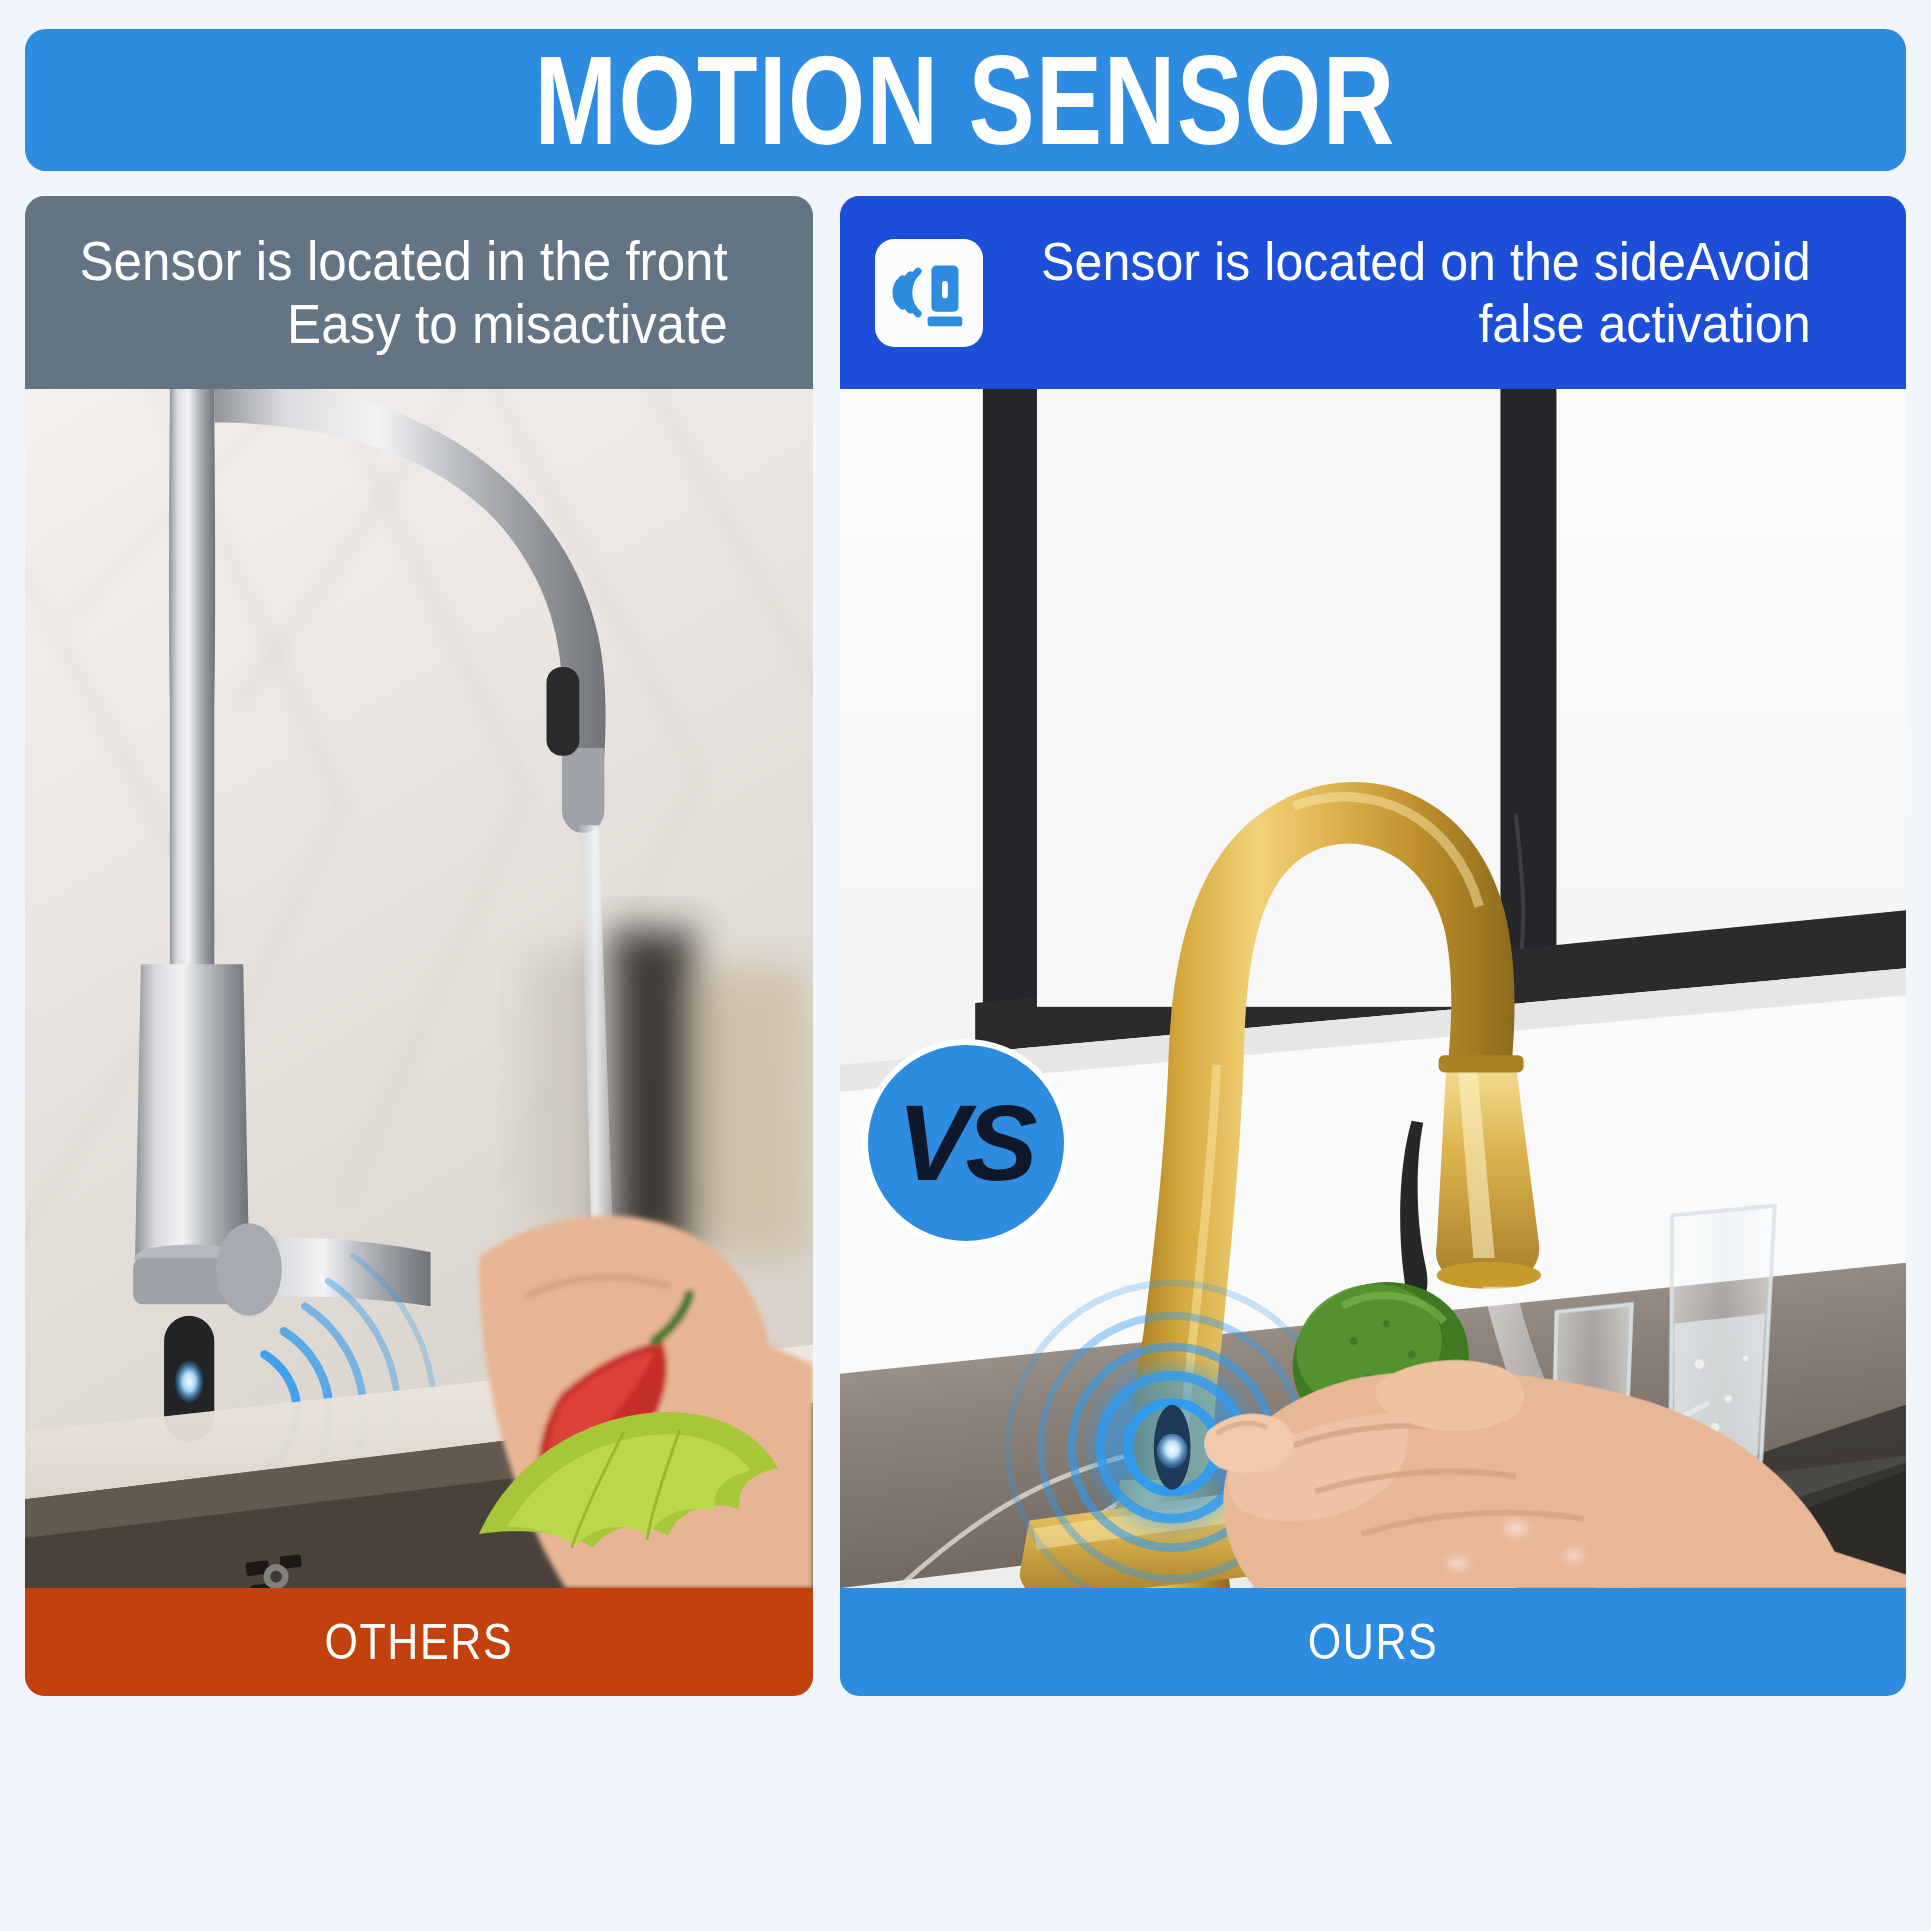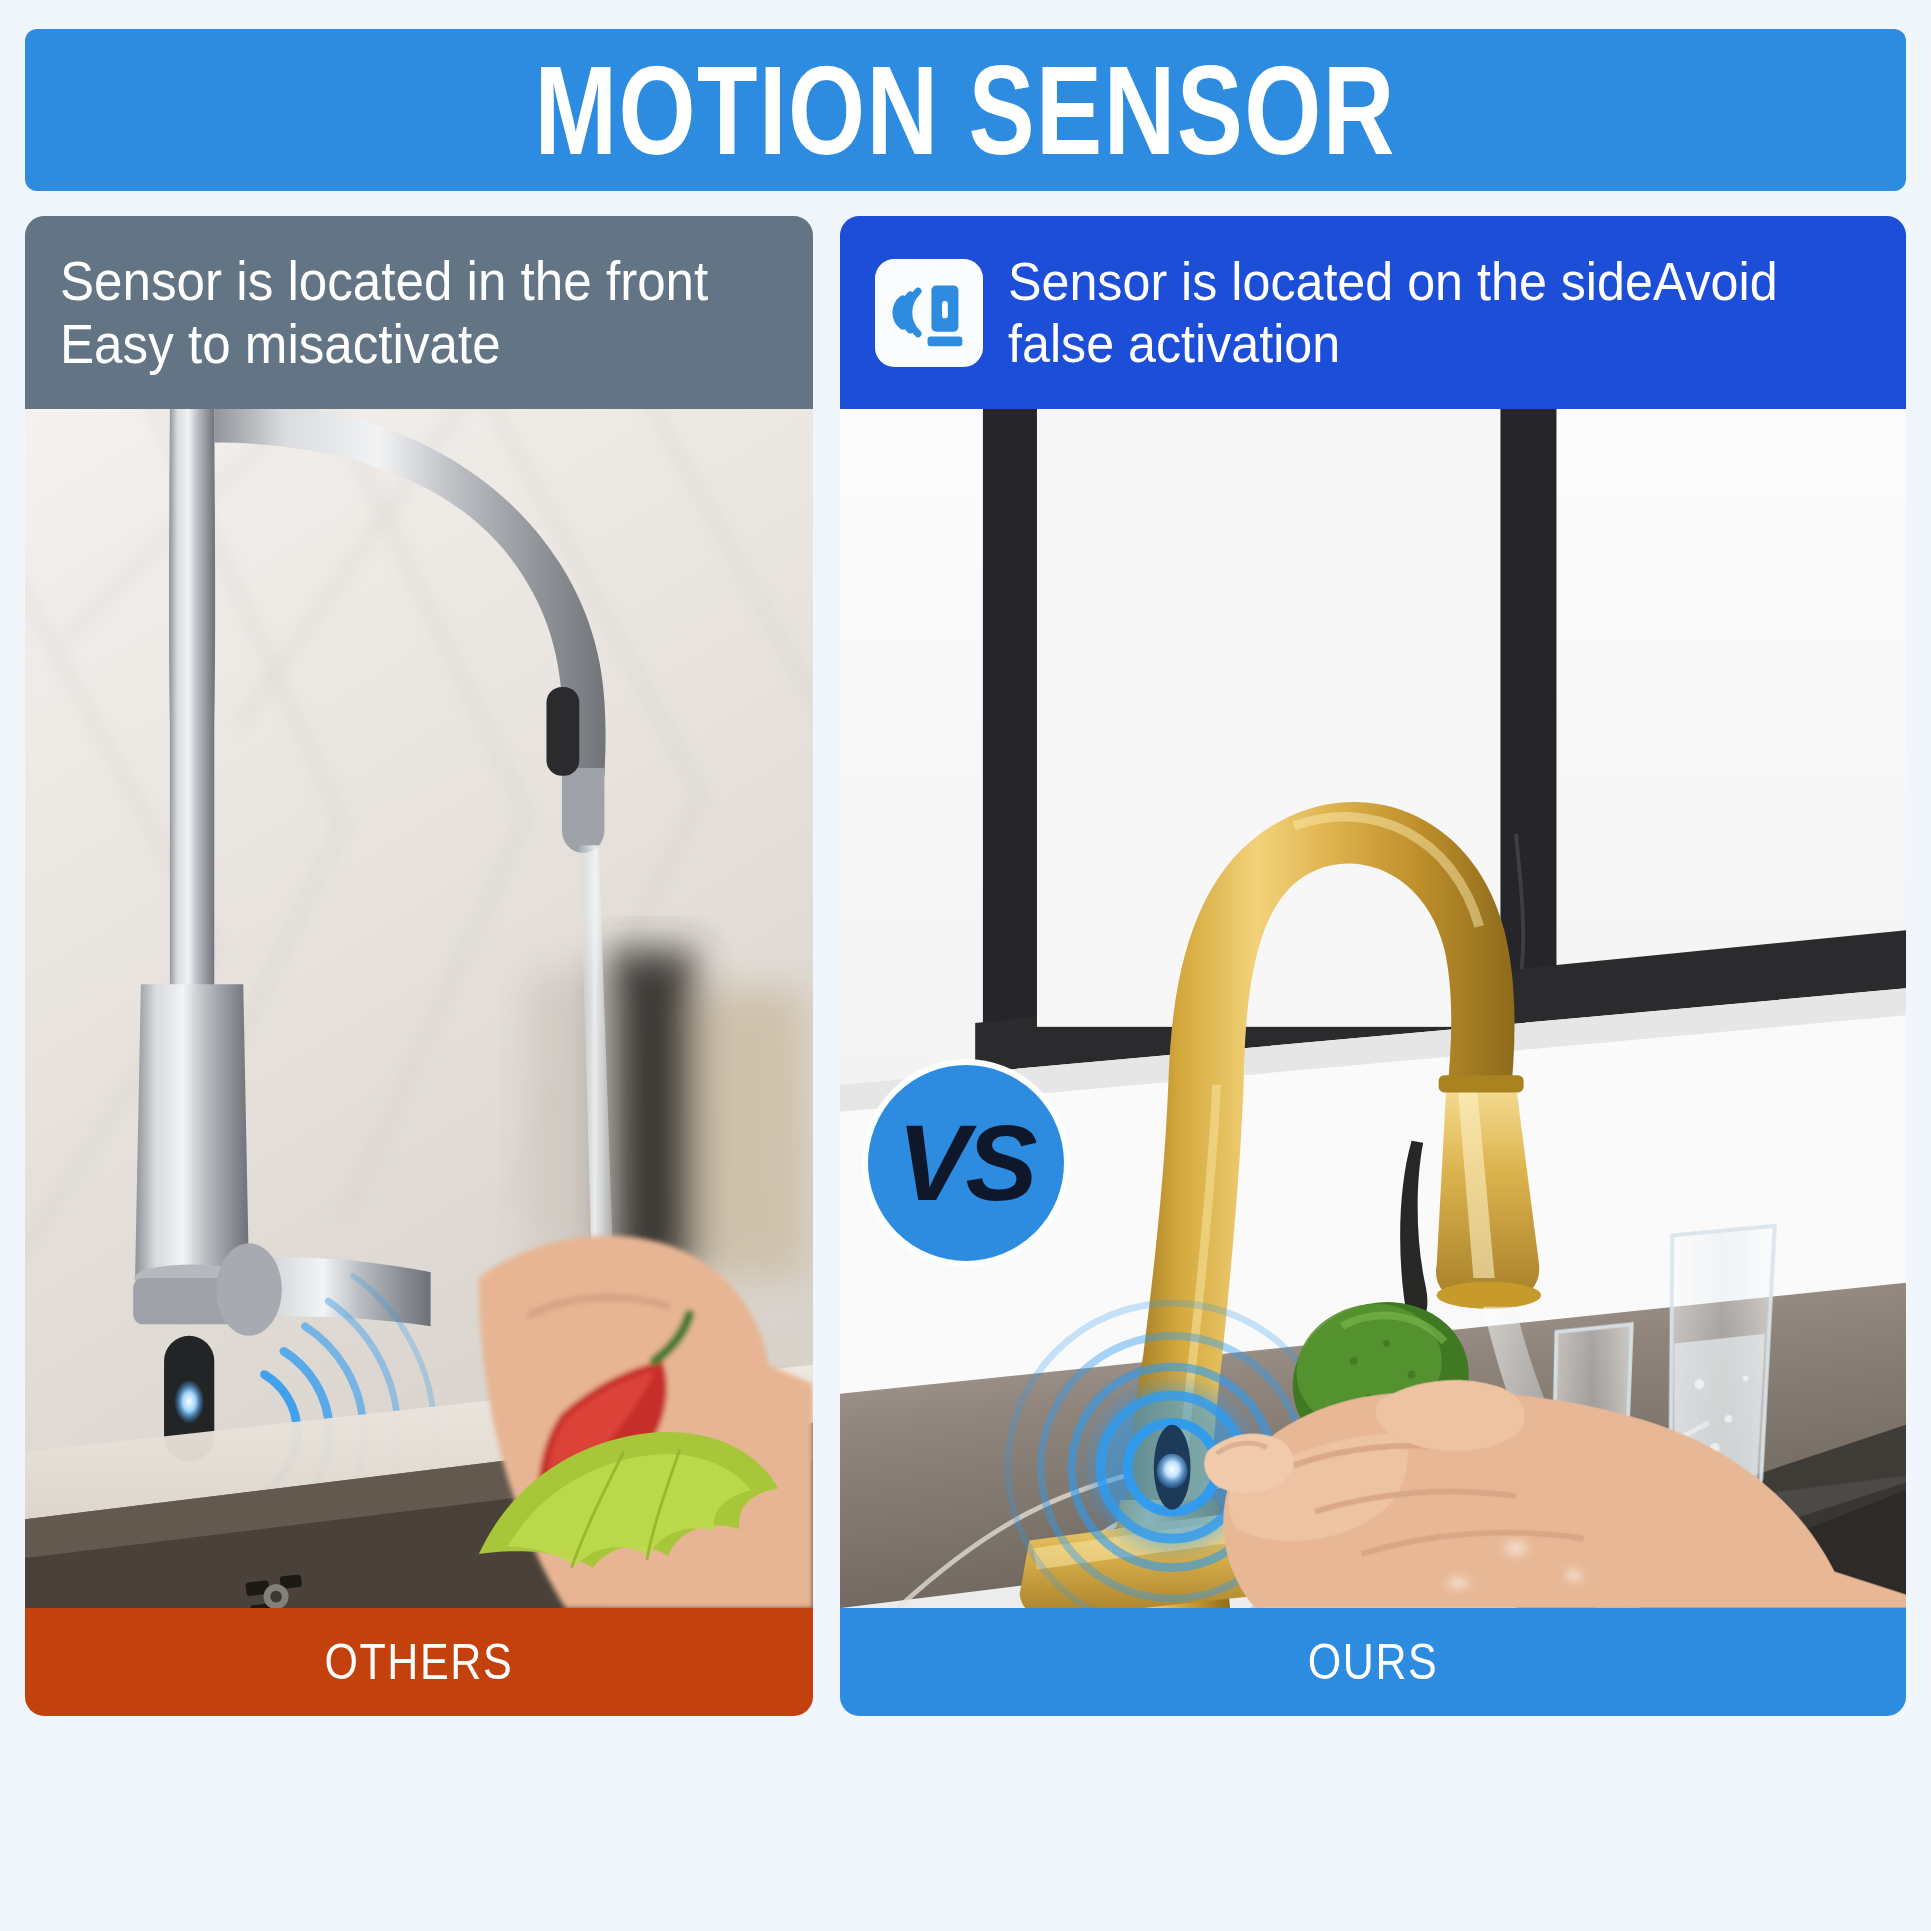--- a/index.html
+++ b/index.html
@@ -15,23 +15,23 @@
   .page {
     position: relative;
     width: 1931px;
     height: 1931px;
     padding: 29px 25px 25px 25px;
   }
 
   
   .header-banner {
     width: 1881px;
-    height: 162px;
+    height: 142px;
     background: #2e8ce0;
-    border-radius: 12px;
+    border-radius: 21px;
     display: flex;
     align-items: center;
     justify-content: center;
   }
   .header-title {
     color: #ffffff;
     font-size: 127px;
     font-weight: 700;
     letter-spacing: 1.9px;
     transform: scaleX(0.78);
@@ -54,20 +54,21 @@
   }
   .panel.right { width: 1066px; }
 
   .panel-head {
     border-radius: 19.3px 19.3px 0 0;
     padding: 25px 35px;
     min-height: 193px;
     display: flex;
     align-items: center;
     gap: 25px;
+    text-align: right;
   }
   .panel-head.others { background: #637584; justify-content: flex-start; }
   .panel-head.ours   { background: #1d4ed8; }
 
   .panel-head-text {
     color: #ffffff;
     font-size: 55px;
     font-weight: 400;
     line-height: 1.13;
     transform: scaleX(0.93);

